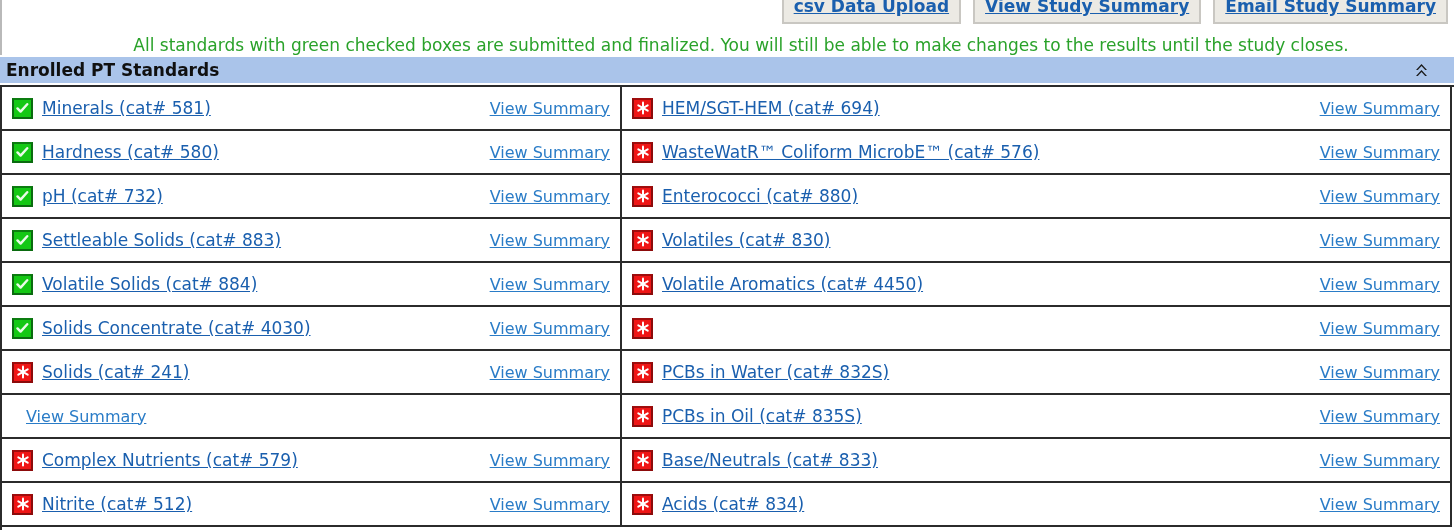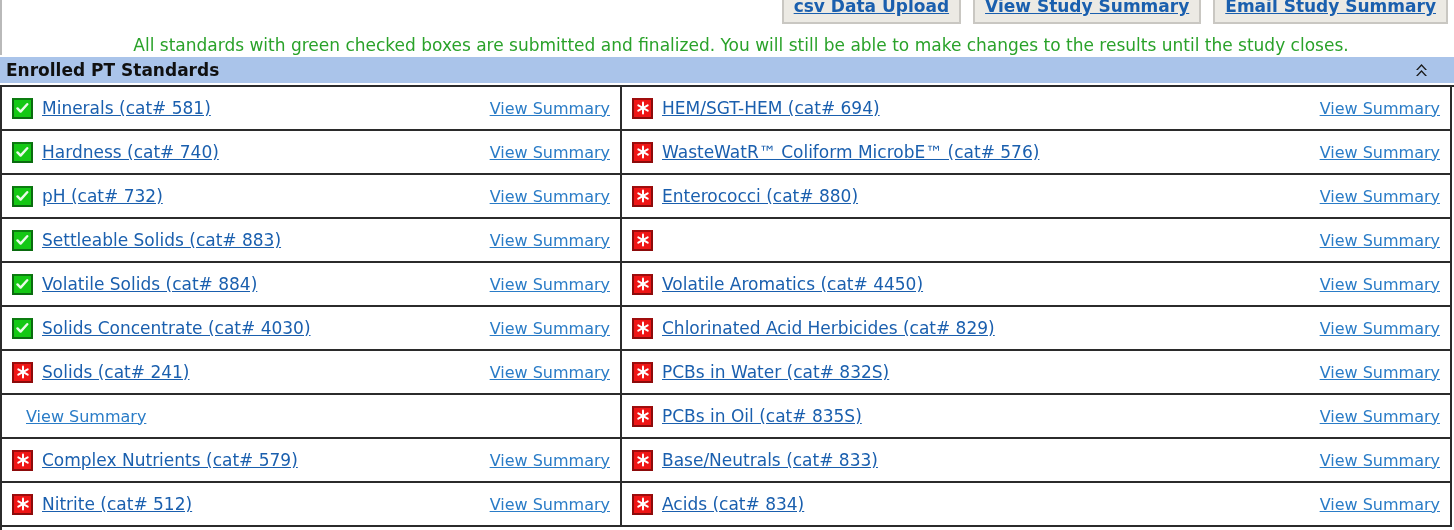--- a/index.html
+++ b/index.html
@@ -224,21 +224,21 @@
           </div>
           <a class="view-summary">View Summary</a>
         </div>
         <div class="std-row">
           <div class="std-left">
             <span class="badge green">
               <svg width="13" height="13" viewBox="0 0 13 13" aria-hidden="true">
                 <path d="M1.5 6.4 L4.6 9.6 L11.2 2.2" fill="none" stroke="#eafbe8" stroke-width="2.4" stroke-linecap="round" stroke-linejoin="round"></path>
               </svg>
             </span>
-            <a class="std-name">Hardness (cat# 740)</a>
+            <a class="std-name">Hardness (cat# 580)</a>
           </div>
           <a class="view-summary">View Summary</a>
         </div>
         <div class="std-row">
           <div class="std-left">
             <span class="badge green">
               <svg width="13" height="13" viewBox="0 0 13 13" aria-hidden="true">
                 <path d="M1.5 6.4 L4.6 9.6 L11.2 2.2" fill="none" stroke="#eafbe8" stroke-width="2.4" stroke-linecap="round" stroke-linejoin="round"></path>
               </svg>
             </span>
@@ -378,20 +378,21 @@
           <div class="std-left">
             <span class="badge red">
               <svg width="14" height="14" viewBox="0 0 14 14" aria-hidden="true">
                 <g stroke="#ffffff" stroke-width="2" stroke-linecap="round">
                   <line x1="7" y1="1.6" x2="7" y2="12.4"></line>
                   <line x1="2.3" y1="4.3" x2="11.7" y2="9.7"></line>
                   <line x1="2.3" y1="9.7" x2="11.7" y2="4.3"></line>
                 </g>
               </svg>
             </span>
+            <a class="std-name">Volatiles (cat# 830)</a>
           </div>
           <a class="view-summary">View Summary</a>
         </div>
         <div class="std-row">
           <div class="std-left">
             <span class="badge red">
               <svg width="14" height="14" viewBox="0 0 14 14" aria-hidden="true">
                 <g stroke="#ffffff" stroke-width="2" stroke-linecap="round">
                   <line x1="7" y1="1.6" x2="7" y2="12.4"></line>
                   <line x1="2.3" y1="4.3" x2="11.7" y2="9.7"></line>
@@ -407,21 +408,20 @@
           <div class="std-left">
             <span class="badge red">
               <svg width="14" height="14" viewBox="0 0 14 14" aria-hidden="true">
                 <g stroke="#ffffff" stroke-width="2" stroke-linecap="round">
                   <line x1="7" y1="1.6" x2="7" y2="12.4"></line>
                   <line x1="2.3" y1="4.3" x2="11.7" y2="9.7"></line>
                   <line x1="2.3" y1="9.7" x2="11.7" y2="4.3"></line>
                 </g>
               </svg>
             </span>
-            <a class="std-name">Chlorinated Acid Herbicides (cat# 829)</a>
           </div>
           <a class="view-summary">View Summary</a>
         </div>
         <div class="std-row">
           <div class="std-left">
             <span class="badge red">
               <svg width="14" height="14" viewBox="0 0 14 14" aria-hidden="true">
                 <g stroke="#ffffff" stroke-width="2" stroke-linecap="round">
                   <line x1="7" y1="1.6" x2="7" y2="12.4"></line>
                   <line x1="2.3" y1="4.3" x2="11.7" y2="9.7"></line>

